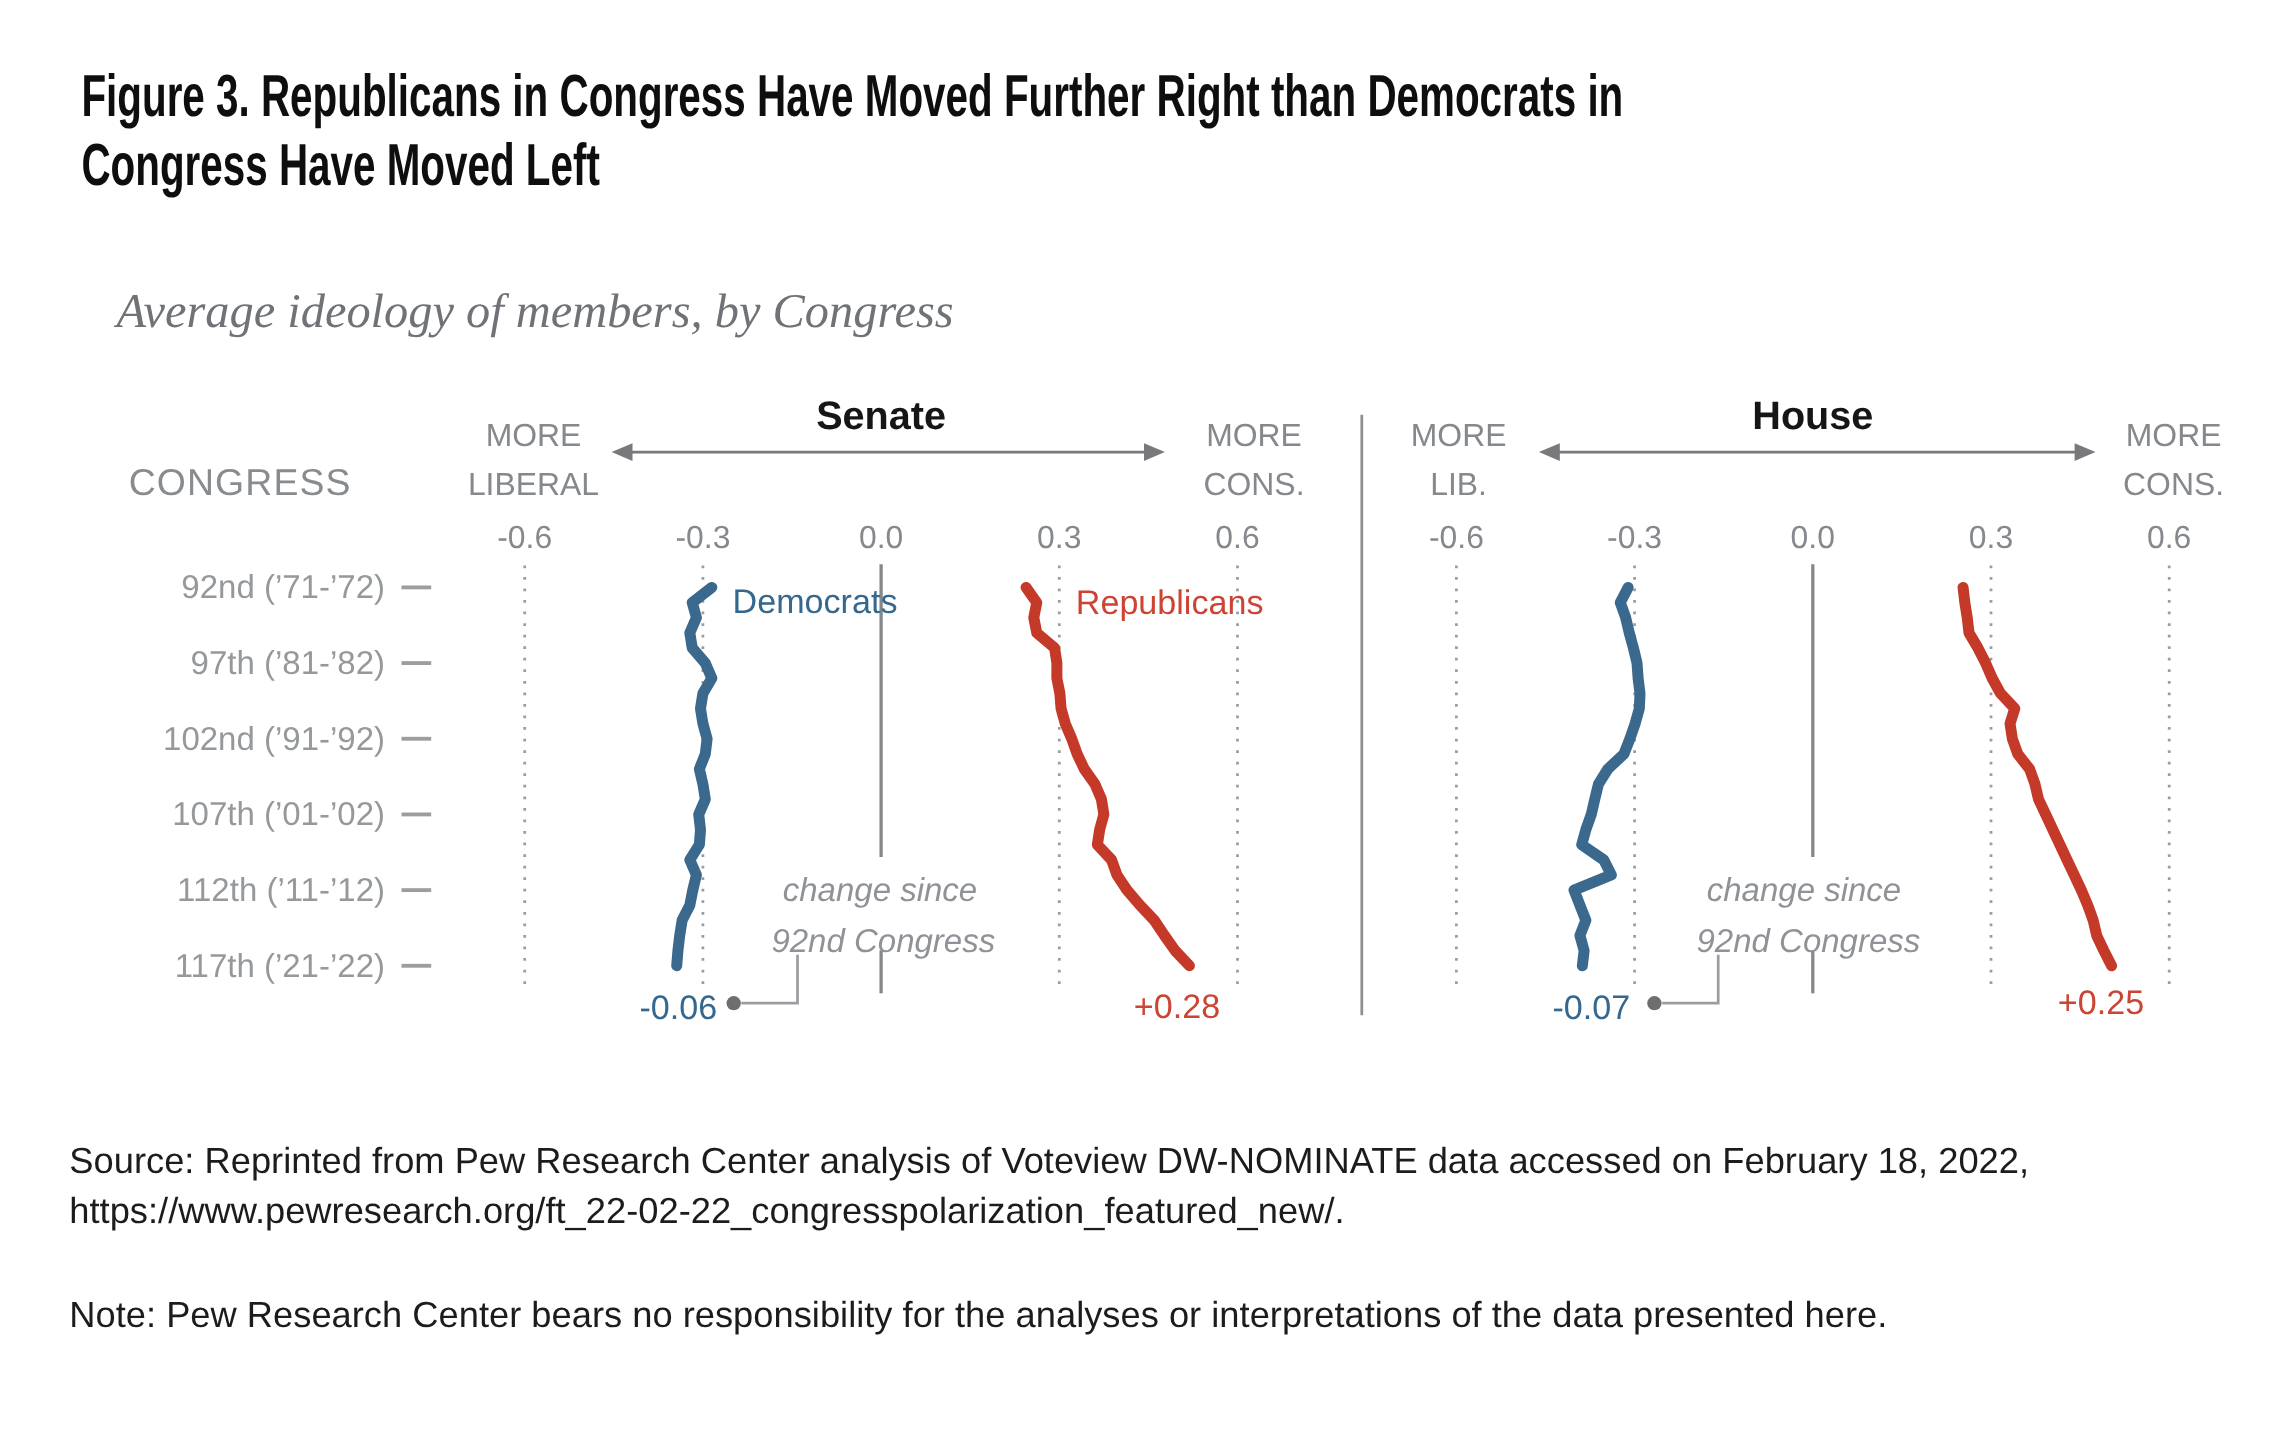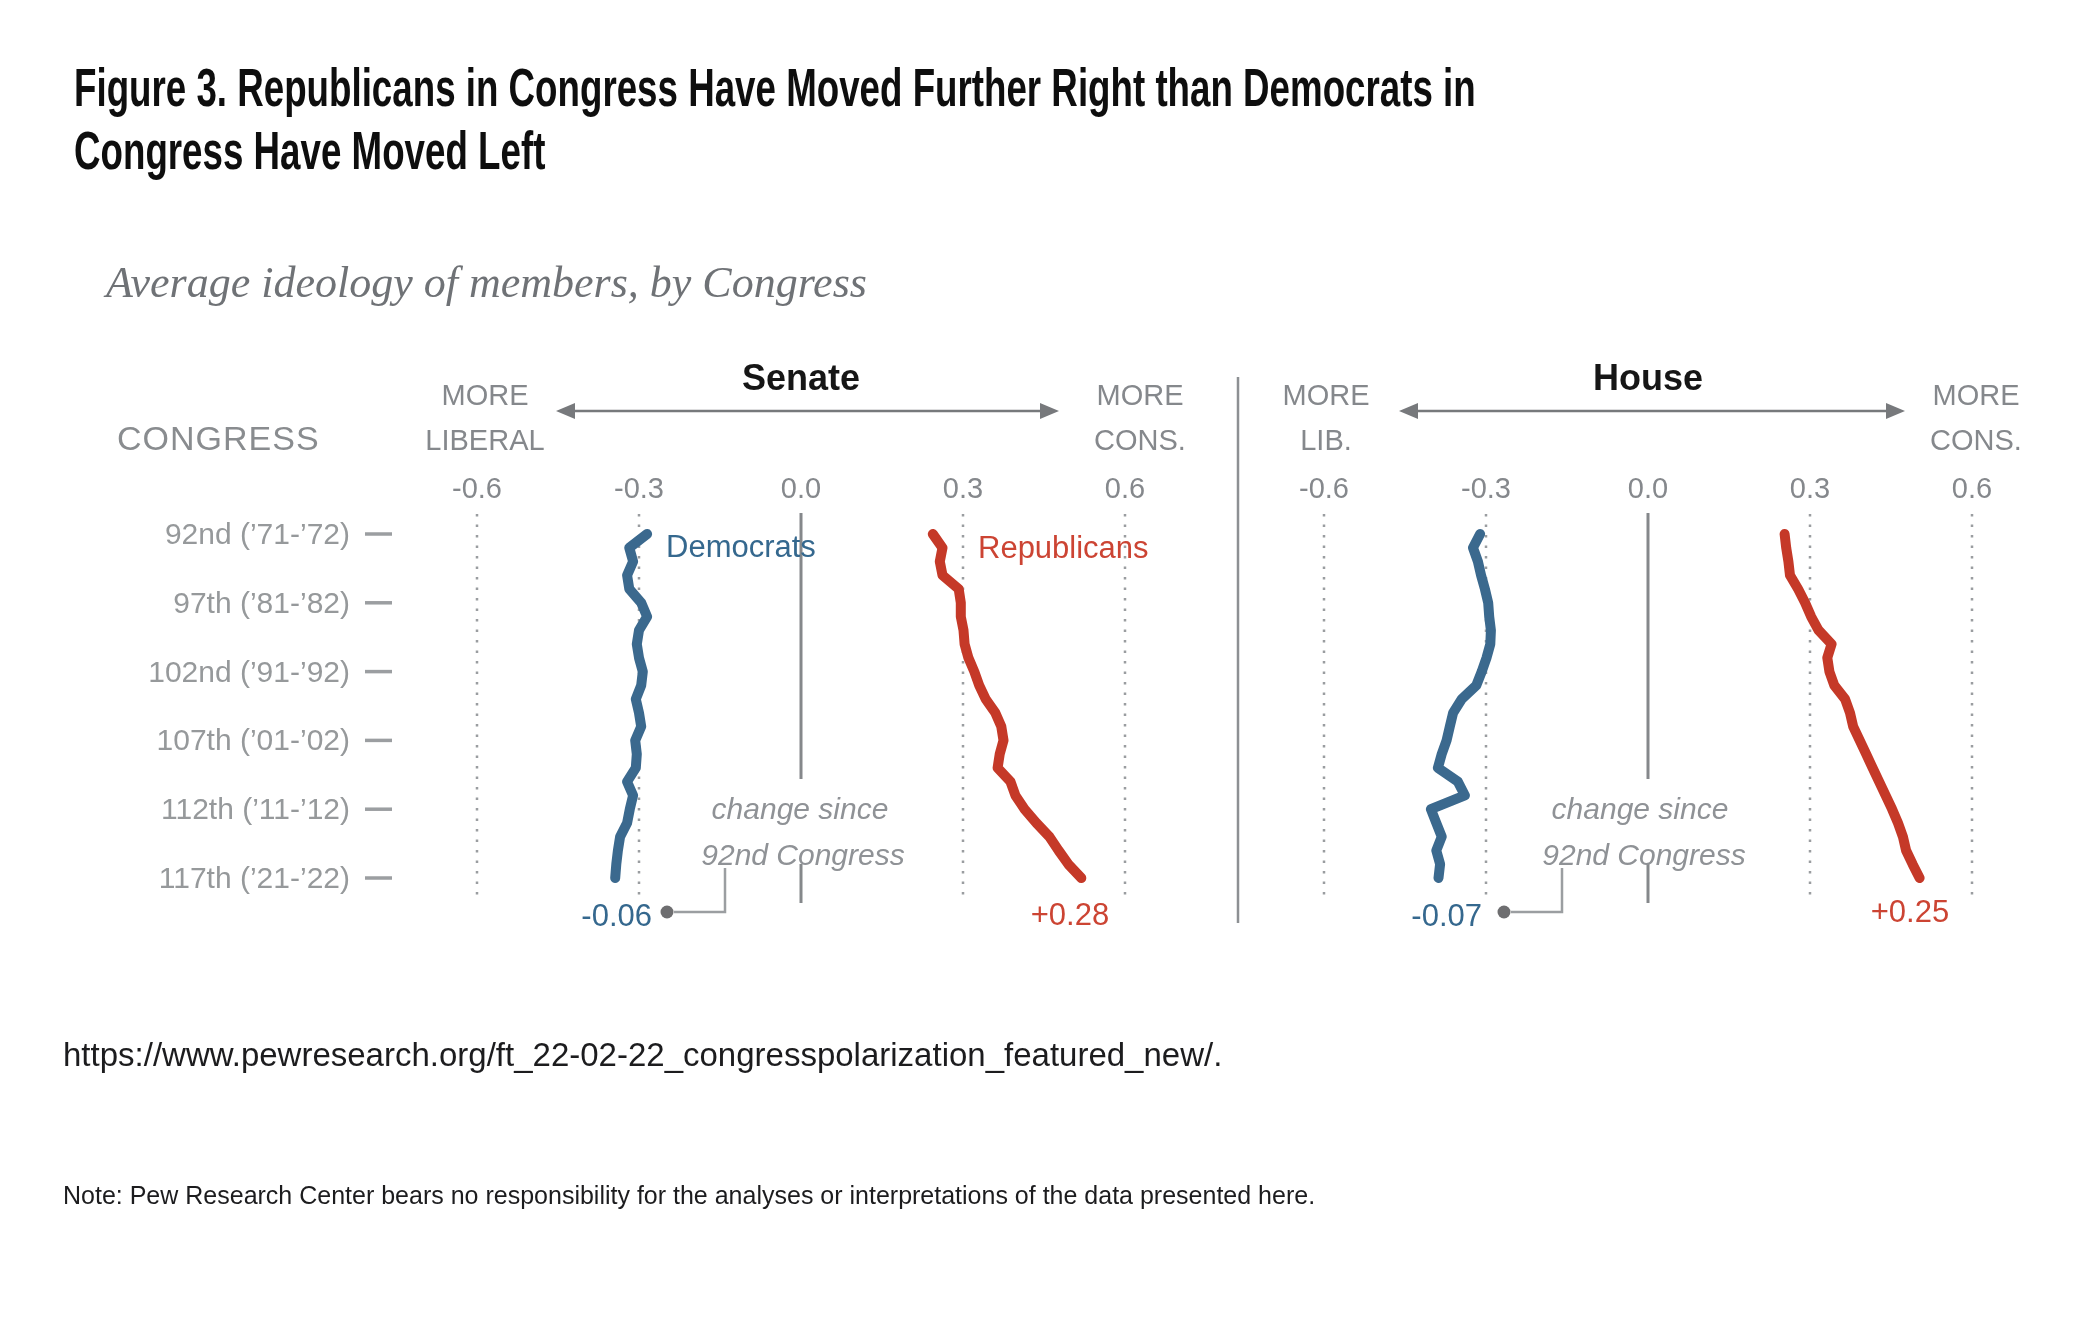--- a/index.html
+++ b/index.html
@@ -4,21 +4,21 @@
 <style>
   html,body{margin:0;padding:0;background:#ffffff;}
   body{width:2084px;height:1322px;position:relative;overflow:hidden;
        font-family:"Liberation Sans","DejaVu Sans",sans-serif;}
   .abs{position:absolute;}
   .title{left:74px;top:56px;width:2170px;font-size:54px;font-weight:bold;color:#0e0e0e;
          line-height:63px;transform:scaleX(0.68);transform-origin:0 0;letter-spacing:0px;}
   .subtitle{left:82px;top:257px;font-size:44px;font-style:italic;color:#6f7276;
             font-family:"Liberation Serif","DejaVu Serif",serif;margin-left:24px;}
   .source{left:63px;top:1032px;font-size:33px;color:#1c1c1e;line-height:46px;}
-  .note{left:63px;top:1172px;font-size:25px;color:#1c1c1e;line-height:46px;}
+  .note{left:63px;top:1172px;font-size:33px;color:#1c1c1e;line-height:46px;}
   svg{position:absolute;left:0;top:0;}
   svg text{font-family:"Liberation Sans","DejaVu Sans",sans-serif;}
   .t-panel{font-size:36px;font-weight:bold;fill:#161616;}
   .t-axis{font-size:29px;fill:#85888c;}
   .t-congress{font-size:34px;fill:#898c8f;letter-spacing:1px;}
   .t-tick{font-size:29px;fill:#85888c;}
   .t-cong{font-size:30px;fill:#96999b;}
   .t-series{font-size:31px;}
   .t-val{font-size:31px;}
   .t-chg{font-size:30px;font-style:italic;fill:#8f9296;}
@@ -119,18 +119,19 @@
   <text class="t-chg" x="1644" y="865" text-anchor="middle">92nd Congress</text>
   <g>
     <circle cx="1504" cy="912" r="6.5" fill="#6e6e70"></circle>
     <path d="M1511 912 H1562 V868" fill="none" stroke="#9b9ea1" stroke-width="2.5"></path>
   </g>
   <text class="t-val" x="1482" y="926" text-anchor="end" fill="#35688e">-0.07</text>
   <text class="t-val" x="1910" y="922" text-anchor="middle" fill="#cc4433">+0.25</text>
 </svg>
 
 <div class="abs source">
+  <div>Source: Reprinted from Pew Research Center analysis of Voteview DW-NOMINATE data accessed on February 18, 2022,</div>
   <div>https://www.pewresearch.org/ft_22-02-22_congresspolarization_featured_new/.</div>
 </div>
 
 <div class="abs note">
   <div>Note: Pew Research Center bears no responsibility for the analyses or interpretations of the data presented here.</div>
 </div>
 
 </body></html>

